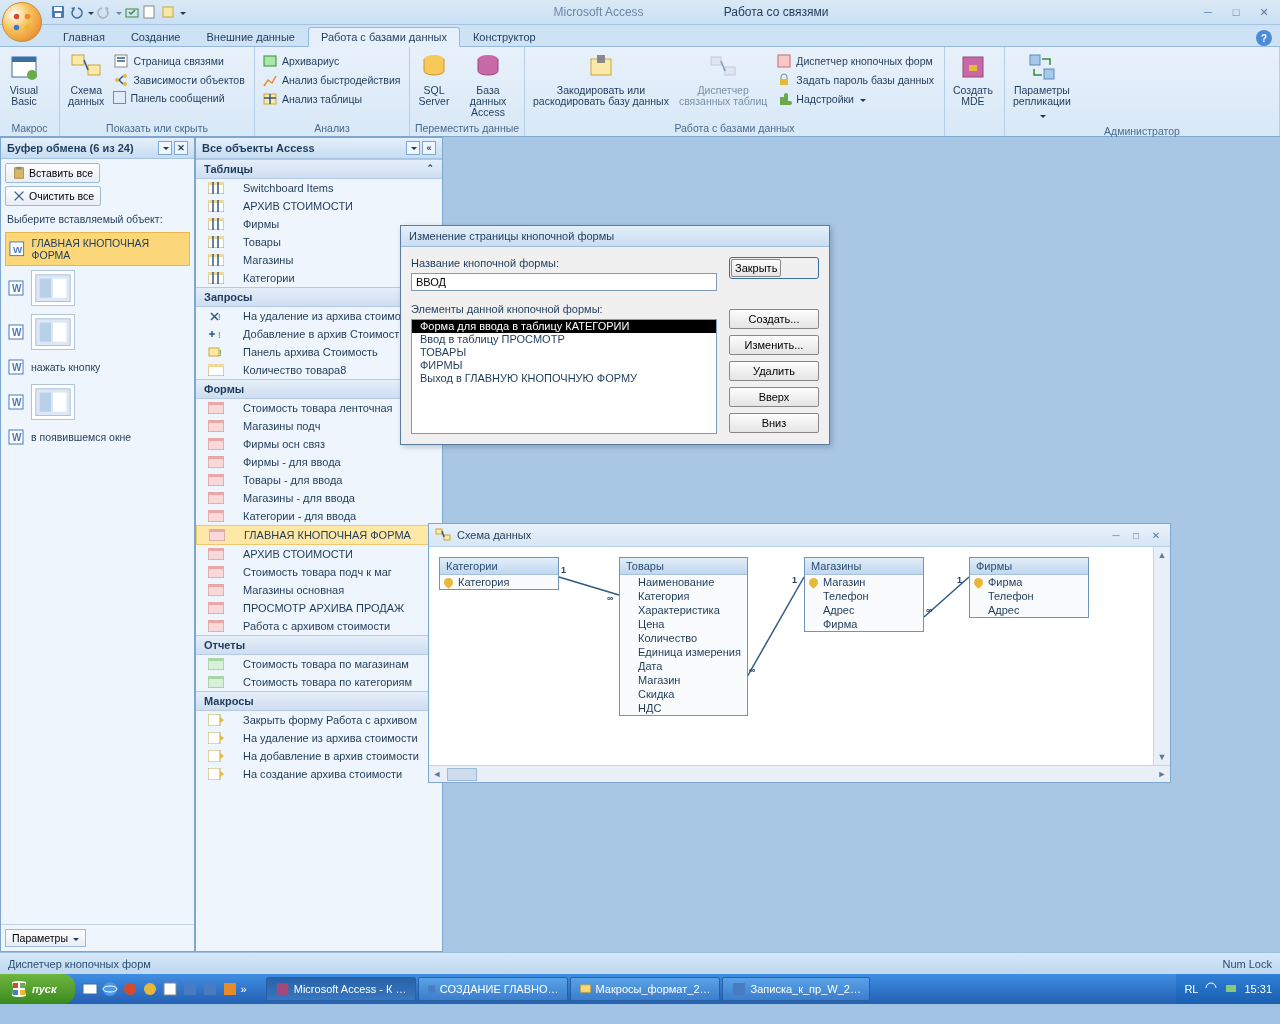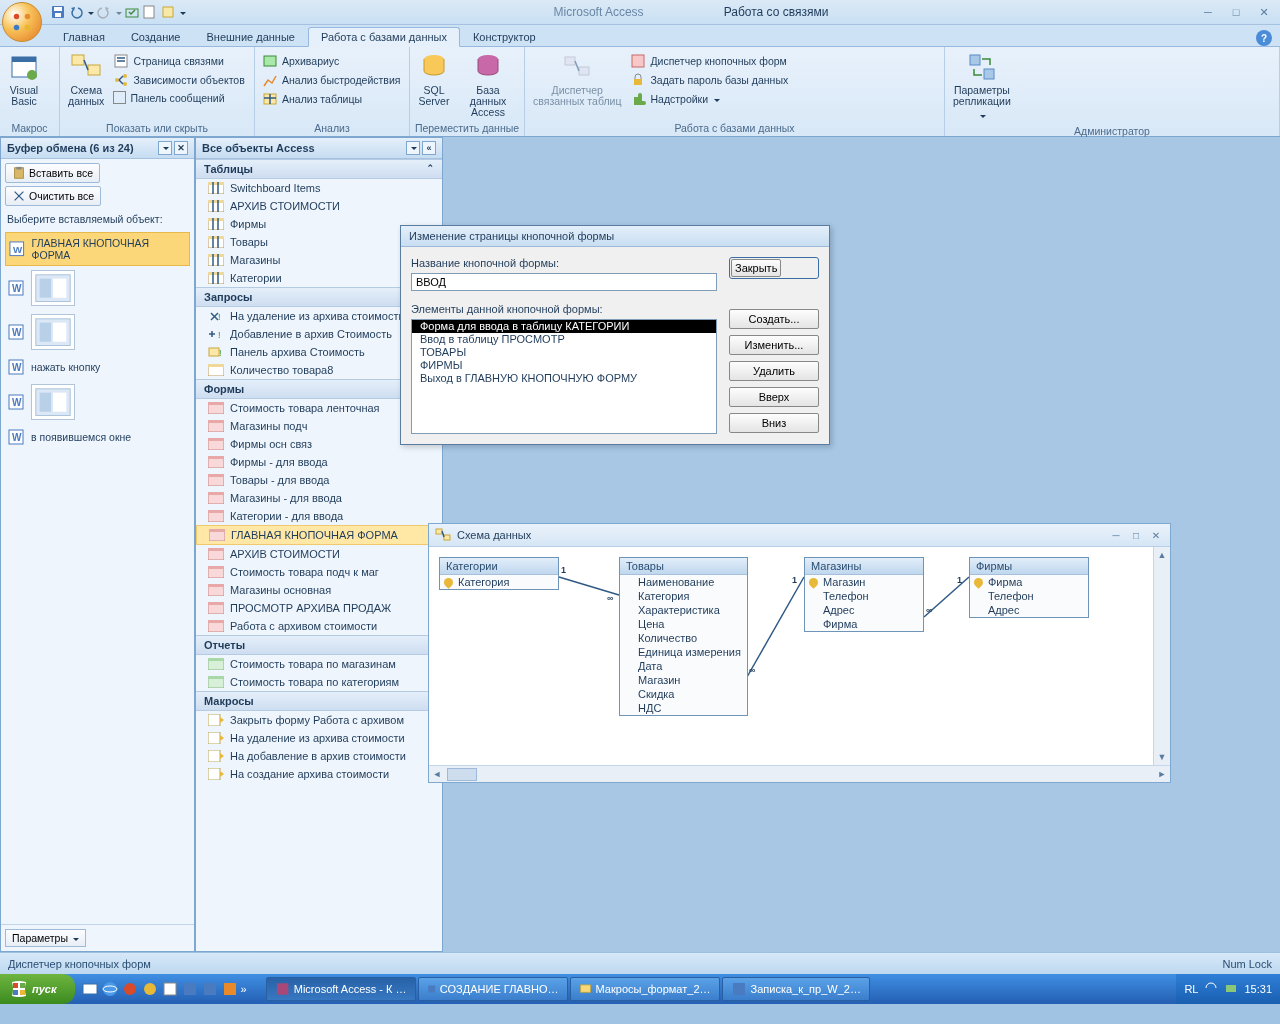--- a/index.html
+++ b/index.html
@@ -51,21 +51,21 @@
 .clip-item.sel{background:#fcd77a;border:1px solid #e7b94d;}
 .clip-thumb{width:44px;height:36px;border:1px solid #b0c4da;background:#fff;display:flex;align-items:center;justify-content:center;}
 .clip-icon{width:18px;height:18px;}
 .clip-footer{padding:4px;border-top:1px solid #c0d4ea;}
 .clip-footer button{font-size:10.5px;padding:2px 6px;border:1px solid #9fb9d8;background:linear-gradient(#fdfdff,#e8eef6);}
 
 
 .nav-pane{width:248px;display:flex;flex-direction:column;overflow:hidden;}
 .nav-list{flex:1;overflow-y:auto;}
 .nav-cat{background:linear-gradient(#e4effa,#ceddf0);padding:3px 8px;font-weight:bold;font-size:11px;border-top:1px solid #b5cbe4;border-bottom:1px solid #b5cbe4;display:flex;justify-content:space-between;}
-.nav-item{display:flex;align-items:center;gap:6px;padding:3px 8px 3px 12px;font-size:11px;}
+.nav-item{display:flex;align-items:center;gap:19px;padding:3px 8px 3px 12px;font-size:11px;}
 .nav-item.sel{background:#ffe8a6;border:1px solid #f0c96e;}
 .obj-ic{width:16px;height:12px;}
 
 
 .work{flex:1;position:relative;background:#a7c7e5;}
 
 
 .dialog{position:absolute;left:-43px;top:88px;width:430px;background:#f0f0f0;border:1px solid #5a7ca0;box-shadow:2px 2px 6px rgba(0,0,0,.2);}
 .dlg-title{background:linear-gradient(#e4effa,#c8def2);padding:4px 8px;font-size:11px;border-bottom:1px solid #9fb9d8;}
 .dlg-body{padding:10px;display:flex;gap:12px;font-size:11px;}
@@ -279,20 +279,27 @@
               <ellipse cx="16" cy="8" rx="10" ry="4" fill="#c868a8"></ellipse>
               <path d="M6 8 v12 a10 4 0 0 0 20 0 V8" fill="#c868a8" stroke="#984878"></path>
             </svg></div>
           <div class="lbl">База данных<br>Access</div>
         </div>
     </div>
     <div class="group-label">Переместить данные</div>
   </div>
   <div class="group" style="width:420px">
     <div class="group-body">
+      <div class="bigbtn" style="min-width:140px">
+          <div class="ic"><svg viewBox="0 0 32 32">
+              <rect x="6" y="8" width="20" height="16" fill="#fce8a8" stroke="#c8a838"></rect>
+              <rect x="12" y="4" width="8" height="8" fill="#888"></rect>
+            </svg></div>
+          <div class="lbl">Закодировать или<br>раскодировать базу данных</div>
+        </div>
       <div class="bigbtn dis">
           <div class="ic"><svg viewBox="0 0 32 32">
               <rect x="4" y="6" width="10" height="8" fill="#dde" stroke="#aab"></rect>
               <rect x="18" y="16" width="10" height="8" fill="#dde" stroke="#aab"></rect>
               <line x1="14" y1="10" x2="18" y2="20" stroke="#aab"></line>
             </svg></div>
           <div class="lbl">Диспетчер<br>связанных таблиц</div>
         </div>
       <div class="col" style="margin-top:3px">
         <div class="smallbtn">
@@ -311,20 +318,32 @@
         <div class="smallbtn">
             <span class="ic" style="width:16px;height:16px"><svg viewBox="0 0 16 16">
                 <path d="M4 6 h4 v-2 a2 2 0 0 1 4 0 v2 h0 v4 h2 a2 2 0 0 1 0 4 h-2 v0 h-8 z" fill="#6aaa4a"></path>
               </svg></span>
             <span>Надстройки</span>
             <span class="chev"></span>
           </div>
       </div>
     </div>
     <div class="group-label">Работа с базами данных</div>
+  </div>
+  <div class="group" style="width:60px">
+    <div class="group-body">
+        <div class="bigbtn">
+          <div class="ic"><svg viewBox="0 0 32 32">
+              <rect x="6" y="6" width="20" height="20" fill="#c868a8" stroke="#984878"></rect>
+              <rect x="12" y="14" width="8" height="6" fill="#e8b838"></rect>
+            </svg></div>
+          <div class="lbl">Создать<br>MDE</div>
+        </div>
+      </div>
+    <div class="group-label">&nbsp;</div>
   </div>
   <div class="group" style="flex:1">
     <div class="group-body">
       <div class="bigbtn">
           <div class="ic"><svg viewBox="0 0 32 32">
               <rect x="4" y="4" width="10" height="10" fill="#a8c8e8" stroke="#5a8ac8"></rect>
               <rect x="18" y="18" width="10" height="10" fill="#a8c8e8" stroke="#5a8ac8"></rect>
               <path d="M16 8 h8 v6" fill="none" stroke="#3a8a3a" stroke-width="1.5"></path>
               <path d="M16 24 h-8 v-6" fill="none" stroke="#3a8a3a" stroke-width="1.5"></path>
             </svg></div>

